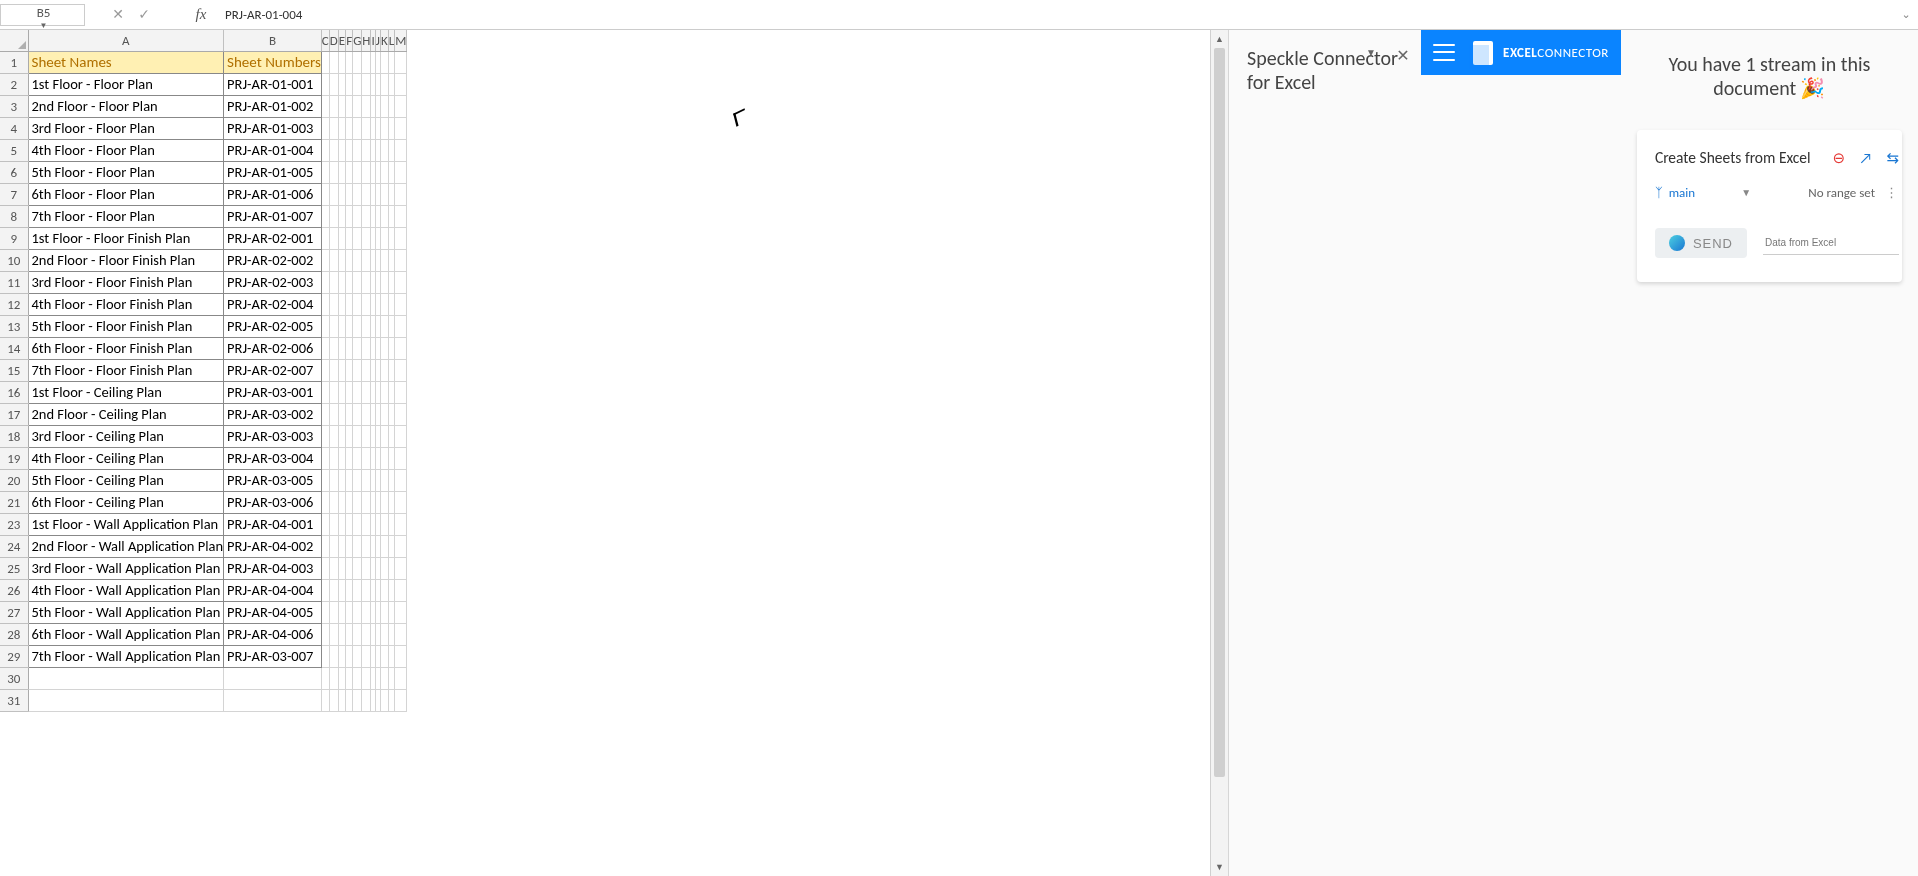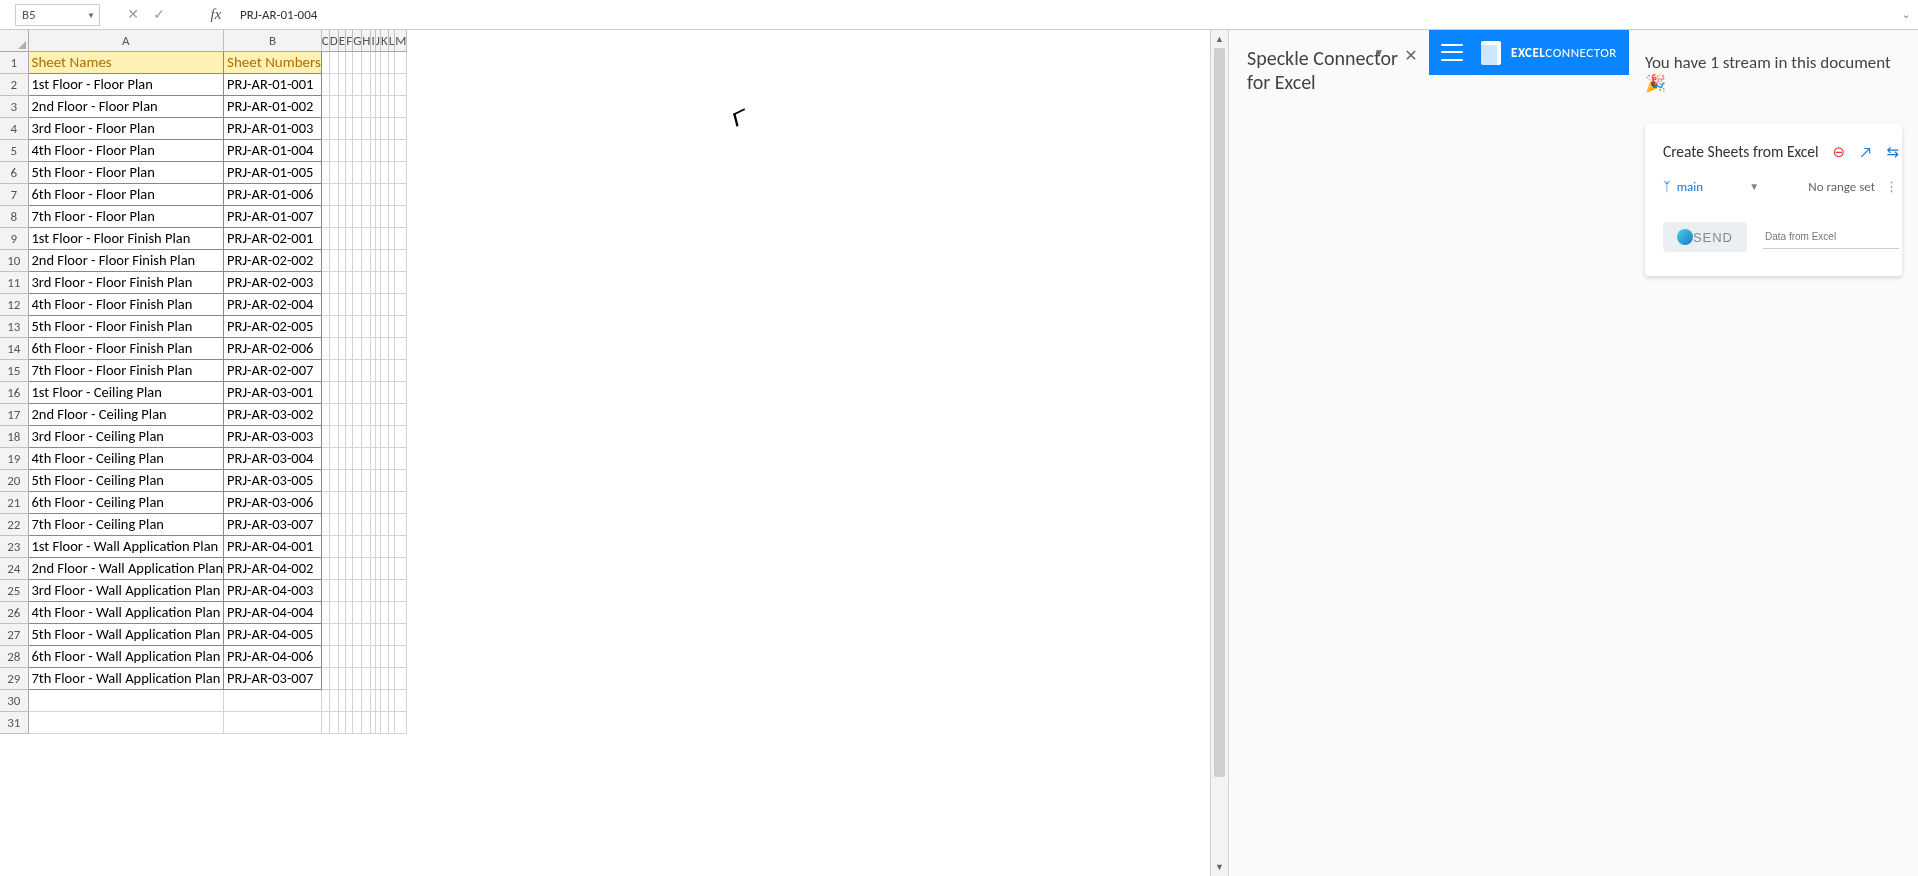--- a/index.html
+++ b/index.html
@@ -16,27 +16,28 @@
     display: flex;
     align-items: center;
     height: 30px;
     border-bottom: 1px solid #ccc;
     background: #fff;
   }
   .name-box {
     width: 85px;
     height: 22px;
     border: 1px solid #ccc;
-    margin-left: 15px;
+    margin-left: 0;
     display: flex;
     align-items: center;
     justify-content: space-between;
     padding: 0 4px 0 6px;
     font-size: 13px;
     color: #555;
+    flex-direction: column;
   }
   .name-box .tri { font-size:8px; color:#666;}
   .fb-sep { width: 20px; }
   .fb-btn {
     width: 26px;
     text-align: center;
     color: #999;
     font-size: 14px;
   }
   .fb-btn.check { color:#999; }
@@ -201,21 +202,22 @@
       background:#0a84ff;opacity:.2;
   }
   .brand-text { font-size:13px; letter-spacing:0.5px;}
   .brand-text b { font-weight:700;}
   .brand-text span { font-weight:300;}
 
   .panel-body {
     padding: 22px 16px;
   }
   .stream-msg {
-    font-size:17px;
+    text-align:center;
+    font-size:20px;
     color:#444;
     margin-bottom:30px;
   }
   .card {
     background:#fff;
     border-radius:4px;
     box-shadow:0 2px 4px rgba(0,0,0,.15);
     padding:18px 3px 24px 18px;
   }
   .card-row1 {
@@ -245,21 +247,21 @@
   .card-row3 {
     display:flex;align-items:center;gap:16px;
   }
   .send-btn {
     background:#eceff1;
     border:none;border-radius:4px;
     padding:7px 14px;
     color:#888;
     font-size:13px;
     letter-spacing:1px;
-    display:flex;align-items:center;
+    display:flex;align-items:center;gap:8px;
   }
   .send-btn .globe{
       width:16px;height:16px;border-radius:50%;
       background:linear-gradient(135deg,#4dd0e1,#1976d2);
   }
   .data-input {
     flex:1;
     border:none;border-bottom:1px solid #ccc;
     padding:6px 2px;
     font-size:10px;
@@ -640,36 +642,20 @@
               <td class=""></td>
               <td class=""></td>
               <td class=""></td>
               <td class=""></td>
               <td class=""></td>
             </tr>
             <tr>
               <th class="row">21</th>
               <td class="data-cell">6th Floor - Ceiling Plan</td>
               <td class="data-cell">PRJ-AR-03-006</td>
-              <td class="empty-c"></td>
-              <td class=""></td>
-              <td class=""></td>
-              <td class=""></td>
-              <td class=""></td>
-              <td class=""></td>
-              <td class=""></td>
-              <td class=""></td>
-              <td class=""></td>
-              <td class=""></td>
-              <td class=""></td>
-            </tr>
-            <tr>
-              <th class="row">22</th>
-              <td class="data-cell">7th Floor - Ceiling Plan</td>
-              <td class="data-cell">PRJ-AR-03-007</td>
               <td class="empty-c"></td>
               <td class=""></td>
               <td class=""></td>
               <td class=""></td>
               <td class=""></td>
               <td class=""></td>
               <td class=""></td>
               <td class=""></td>
               <td class=""></td>
               <td class=""></td>

